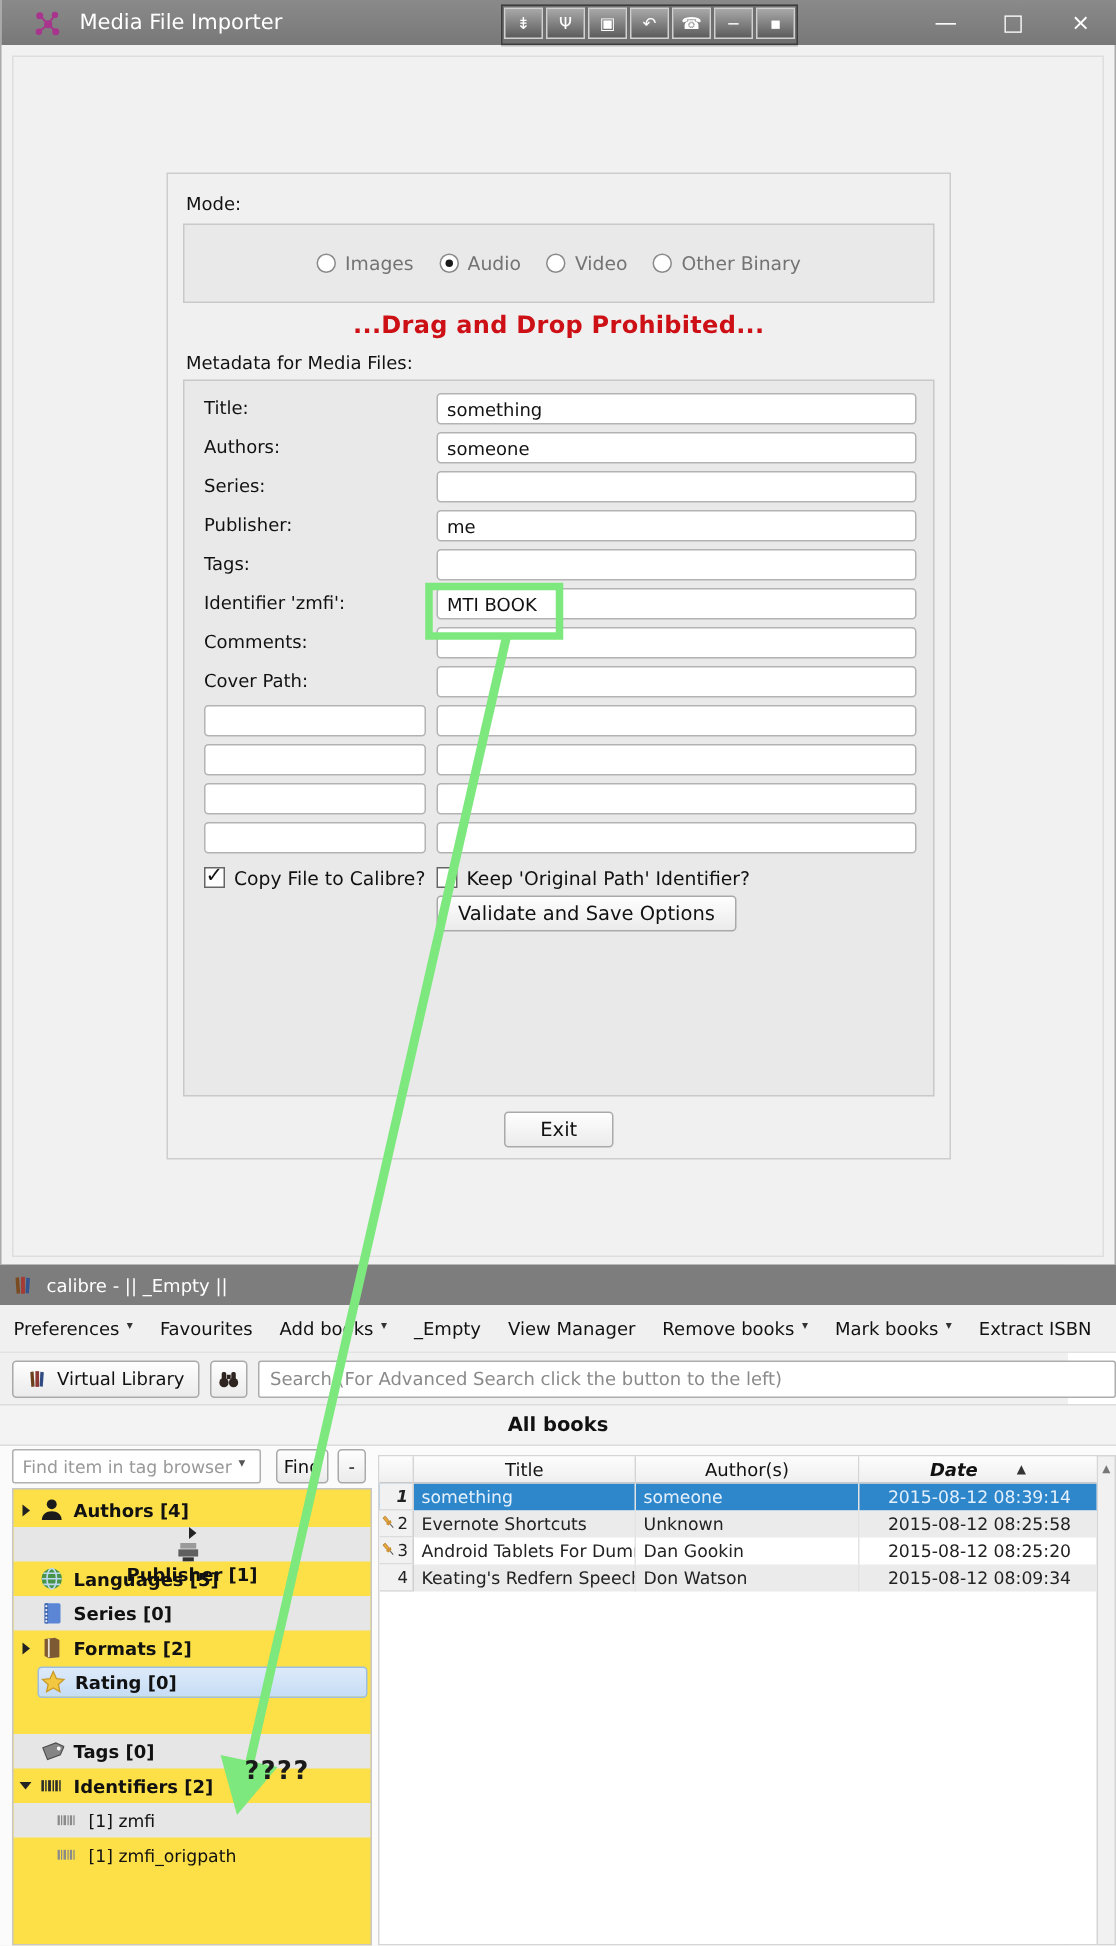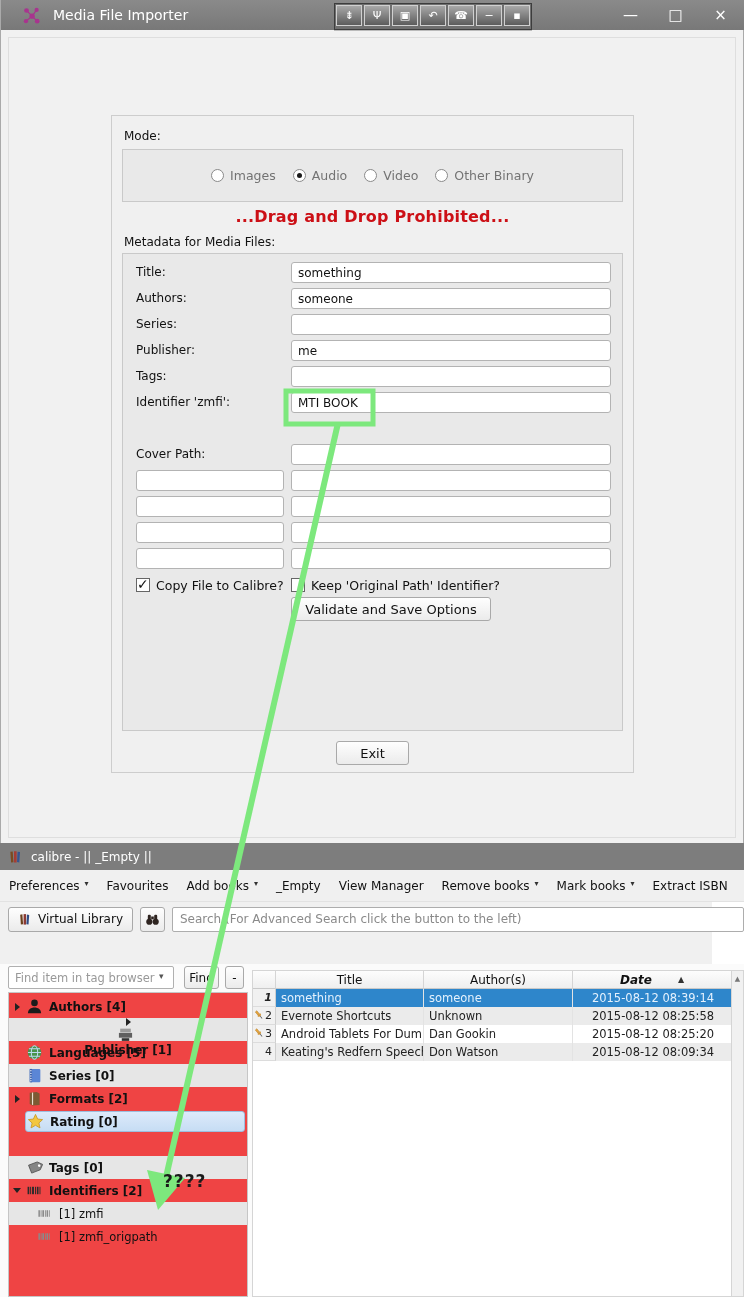--- a/index.html
+++ b/index.html
@@ -48,21 +48,21 @@
   .search-input{flex:1;height:25px;border:1px solid #adadad;border-radius:2px;background:#fff;font-size:12px;padding:0 7px;font-family:inherit;color:#555;box-sizing:border-box;}
   .search-input::placeholder{color:#8a8a8a;opacity:1;}
   .allbooks{position:absolute;left:0;top:93px;width:744px;height:28px;background:#f3f3f3;border-top:1px solid #dcdcdc;border-bottom:1px solid #dcdcdc;box-sizing:border-box;text-align:center;font-size:13px;font-weight:bold;line-height:27px;color:#111;}
   .mainarea{position:absolute;left:0;top:121px;width:744px;bottom:0;background:#fbfbfb;}
   .findrow{position:absolute;left:8px;top:2px;width:240px;height:24px;}
   .find-input{position:absolute;left:0;top:0;width:166px;height:23px;border:1px solid #b0b0b0;border-radius:2px;background:#fff;font-size:11.5px;padding:0 16px 0 6px;font-family:inherit;color:#666;box-sizing:border-box;}
   .find-input::placeholder{color:#999;opacity:1;}
   .find-arrow{position:absolute;left:151px;top:5px;font-size:9px;color:#555;}
   .find-btn{position:absolute;left:176px;top:0;width:35px;height:23px;font-size:12px;border-radius:3px;}
   .minus-btn{position:absolute;left:217px;top:0;width:19px;height:23px;font-size:12px;border-radius:3px;}
-  .tagpanel{position:absolute;left:8px;top:28px;width:240px;bottom:0;background:#ef4444;border:1px solid #c6c6c6;box-sizing:border-box;overflow:hidden;}
+  .tagpanel{position:absolute;left:8px;top:28px;width:240px;bottom:0;background:#fde047;border:1px solid #c6c6c6;box-sizing:border-box;overflow:hidden;}
   .trow{position:absolute;left:0;width:238px;height:23px;display:flex;align-items:center;}
   .trow.alt{background:#e6e6e6;}
   .exp{width:16px;flex:0 0 auto;display:flex;align-items:center;justify-content:center;}
   .exp.c::before{content:"";border-left:5px solid #222;border-top:4px solid transparent;border-bottom:4px solid transparent;}
   .exp.e::before{content:"";border-top:5px solid #222;border-left:4px solid transparent;border-right:4px solid transparent;}
   .ticon{width:18px;height:17px;flex:0 0 auto;display:flex;align-items:center;justify-content:center;margin-right:6px;}
   .tlabel{font-size:12px;font-weight:bold;color:#111;white-space:nowrap;}
   .trow.child{padding-left:26px;box-sizing:border-box;}
   .trow.child .tlabel{font-weight:normal;font-size:11.5px;}
   .hl{flex:1;display:flex;align-items:center;height:21px;background:linear-gradient(#ddeafa,#c6ddf4);border:1px solid #9dbede;border-radius:3px;margin-right:2px;box-sizing:border-box;}
@@ -164,20 +164,24 @@
         <input class="tfield right" value="me" style="">
       </div>
       <div class="frow" style="top:112px;">
         <span class="flabel">Tags:</span>
         <input class="tfield right" value="" style="">
       </div>
       <div class="frow" style="top:138px;">
         <span class="flabel">Identifier 'zmfi':</span>
         <input class="tfield right" value="MTI BOOK" style="">
       </div>
+      <div class="frow" style="top:164px;">
+        <span class="flabel">Comments:</span>
+        <input class="tfield right" value="" style="">
+      </div>
       <div class="frow" style="top:190px;">
         <span class="flabel">Cover Path:</span>
         <input class="tfield right" value="" style="">
       </div>
       <div class="frow" style="top:216px;">
         <input class="tfield small" value="" style="">
         <input class="tfield right" value="" style="">
       </div>
       <div class="frow" style="top:242px;">
         <input class="tfield small" value="" style="">
@@ -269,20 +273,21 @@
             <circle cx="11.4" cy="10.4" r="3.3"></circle>
             <rect x="3" y="2.8" width="3.2" height="6" rx="1.2"></rect>
             <rect x="9.8" y="2.8" width="3.2" height="6" rx="1.2"></rect>
             <rect x="6.6" y="4.8" width="2.8" height="3"></rect>
           </g>
         </svg>
     </div>
     <input class="search-input" placeholder="Search (For Advanced Search click the button to the left)" style="">
   </div>
 
+  <div class="allbooks">All books</div>
 
   <div class="mainarea">
     <div class="findrow">
       <input class="find-input" placeholder="Find item in tag browser" style="">
       <span class="find-arrow">▾</span>
       <div class="btn find-btn">Find</div>
       <div class="btn minus-btn">-</div>
     </div>
 
     <div class="tagpanel">

